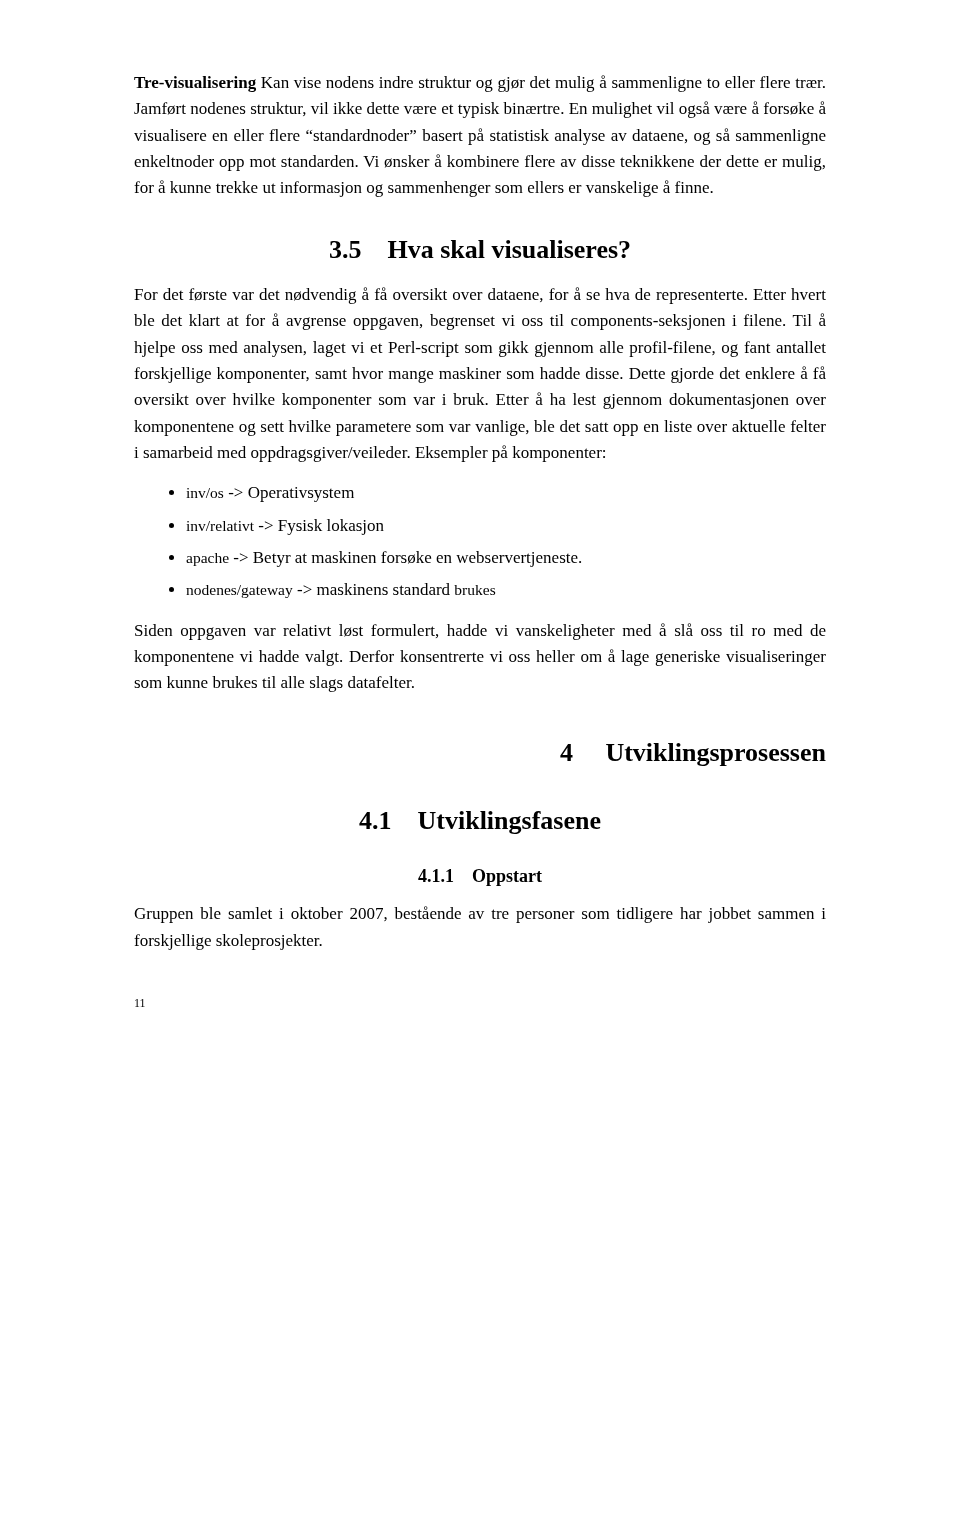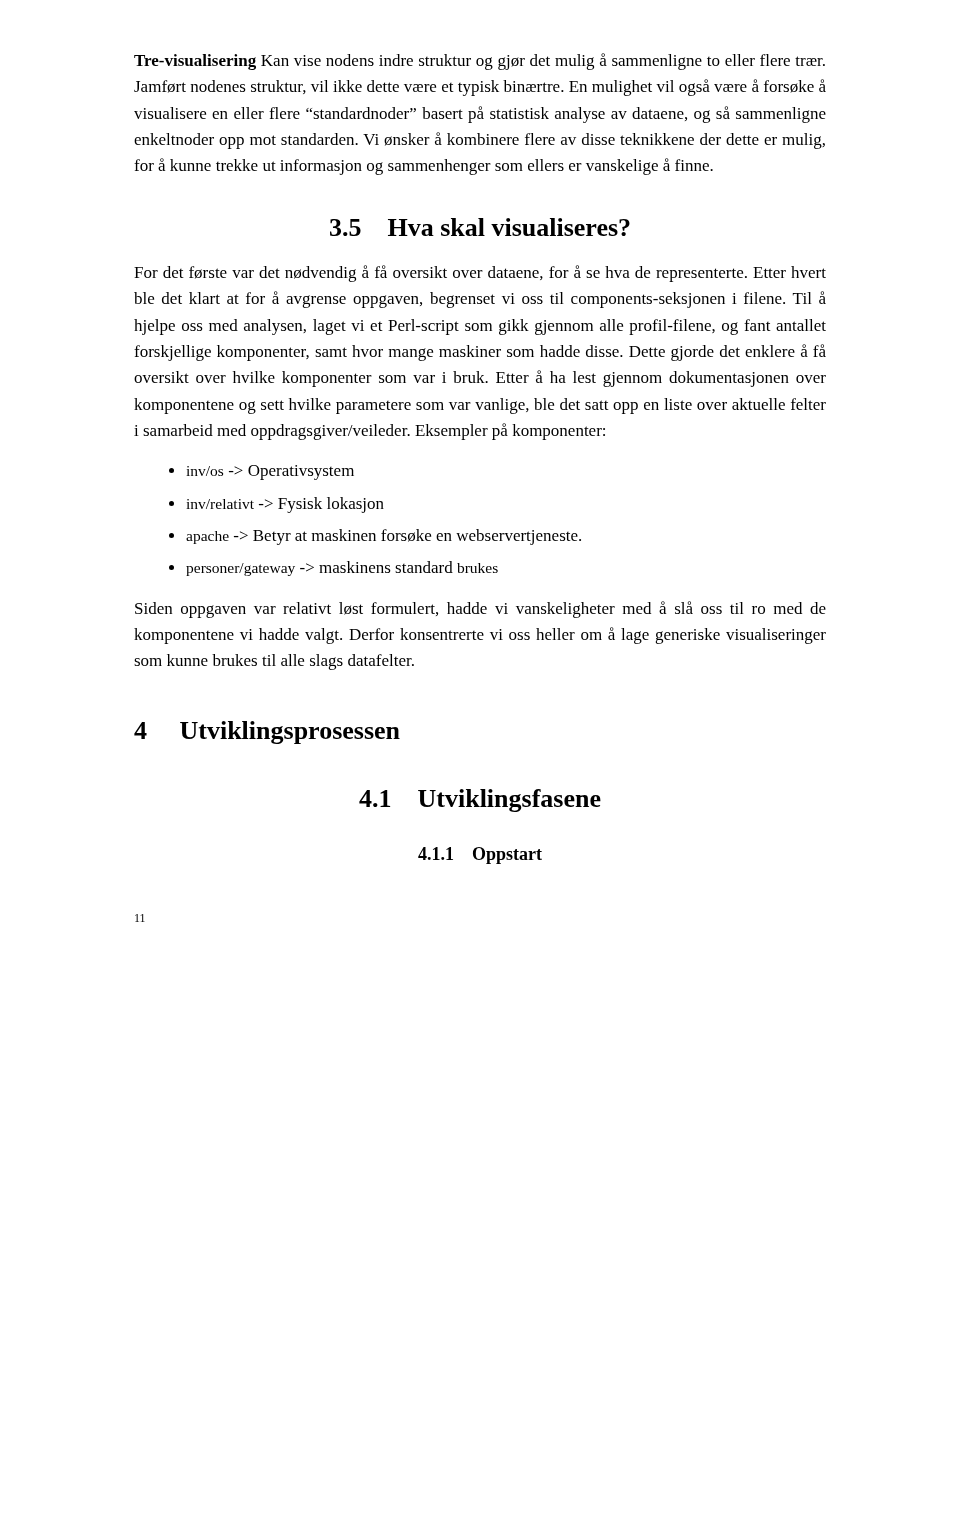--- a/index.html
+++ b/index.html
@@ -13,40 +13,40 @@
       font-family: "Computer Modern", "Latin Modern", Georgia, "Times New Roman", serif;
       font-size: 17px;
       line-height: 1.55;
       color: #000000;
     }
 
     .page {
       width: 872px;
       min-height: 1523px;
       margin: 0 auto;
-      padding: 48px 90px 60px 90px;
+      padding: 70px 90px 60px 90px;
       position: relative;
     }
 
     .section-block {
       margin-bottom: 18px;
     }
 
     p {
       text-align: justify;
       margin-bottom: 14px;
       hyphens: auto;
     }
 
     h2.section-title {
       font-size: 26px;
       font-weight: bold;
       margin-top: 36px;
       margin-bottom: 16px;
-      text-align: left;
+      text-align: right;
     }
 
     h3.subsection-title {
       font-size: 26px;
       font-weight: bold;
       margin-top: 28px;
       margin-bottom: 12px;
       text-align: center;
     }
 
@@ -111,21 +111,21 @@
       <li>
         <code>inv/os</code> <span>-&gt;</span> <span>Operativsystem</span>
       </li>
       <li>
         <code>inv/relativt</code> <span>-&gt;</span> <span>Fysisk lokasjon</span>
       </li>
       <li>
         <code>apache</code> <span>-&gt;</span> <span>Betyr at maskinen forsøke en webservertjeneste.</span>
       </li>
       <li>
-        <code>personer/gateway</code> <span>-&gt;</span> <span>maskinens standard</span> <code>brukes</code>
+        <code>nodenes/gateway</code> <span>-&gt;</span> <span>maskinens standard</span> <code>brukes</code>
       </li>
     </ul>
 
     <p>
       Siden oppgaven var relativt løst formulert, hadde vi vanskeligheter med å slå oss til ro med de komponentene vi hadde valgt. Derfor konsentrerte vi oss heller om å lage generiske visualiseringer som kunne brukes til alle slags datafelter.
     </p>
   </div>
 
   <div class="section-block">
     <h2 class="section-title">
@@ -144,19 +144,22 @@
     </h3>
   </div>
 
   <div class="section-block">
     <h4 class="subsubsection-title">
       <span>4.1.1</span>
       &nbsp;&nbsp;
       <span>Oppstart</span>
     </h4>
 
+    <p>
+      Gruppen ble samlet i oktober 2007, bestående av tre personer som tidligere har jobbet sammen i forskjellige skoleprosjekter.
+    </p>
   </div>
 
   <div class="page-number">
     <span>11</span>
   </div>
 
 </div>
 
 </body></html>

